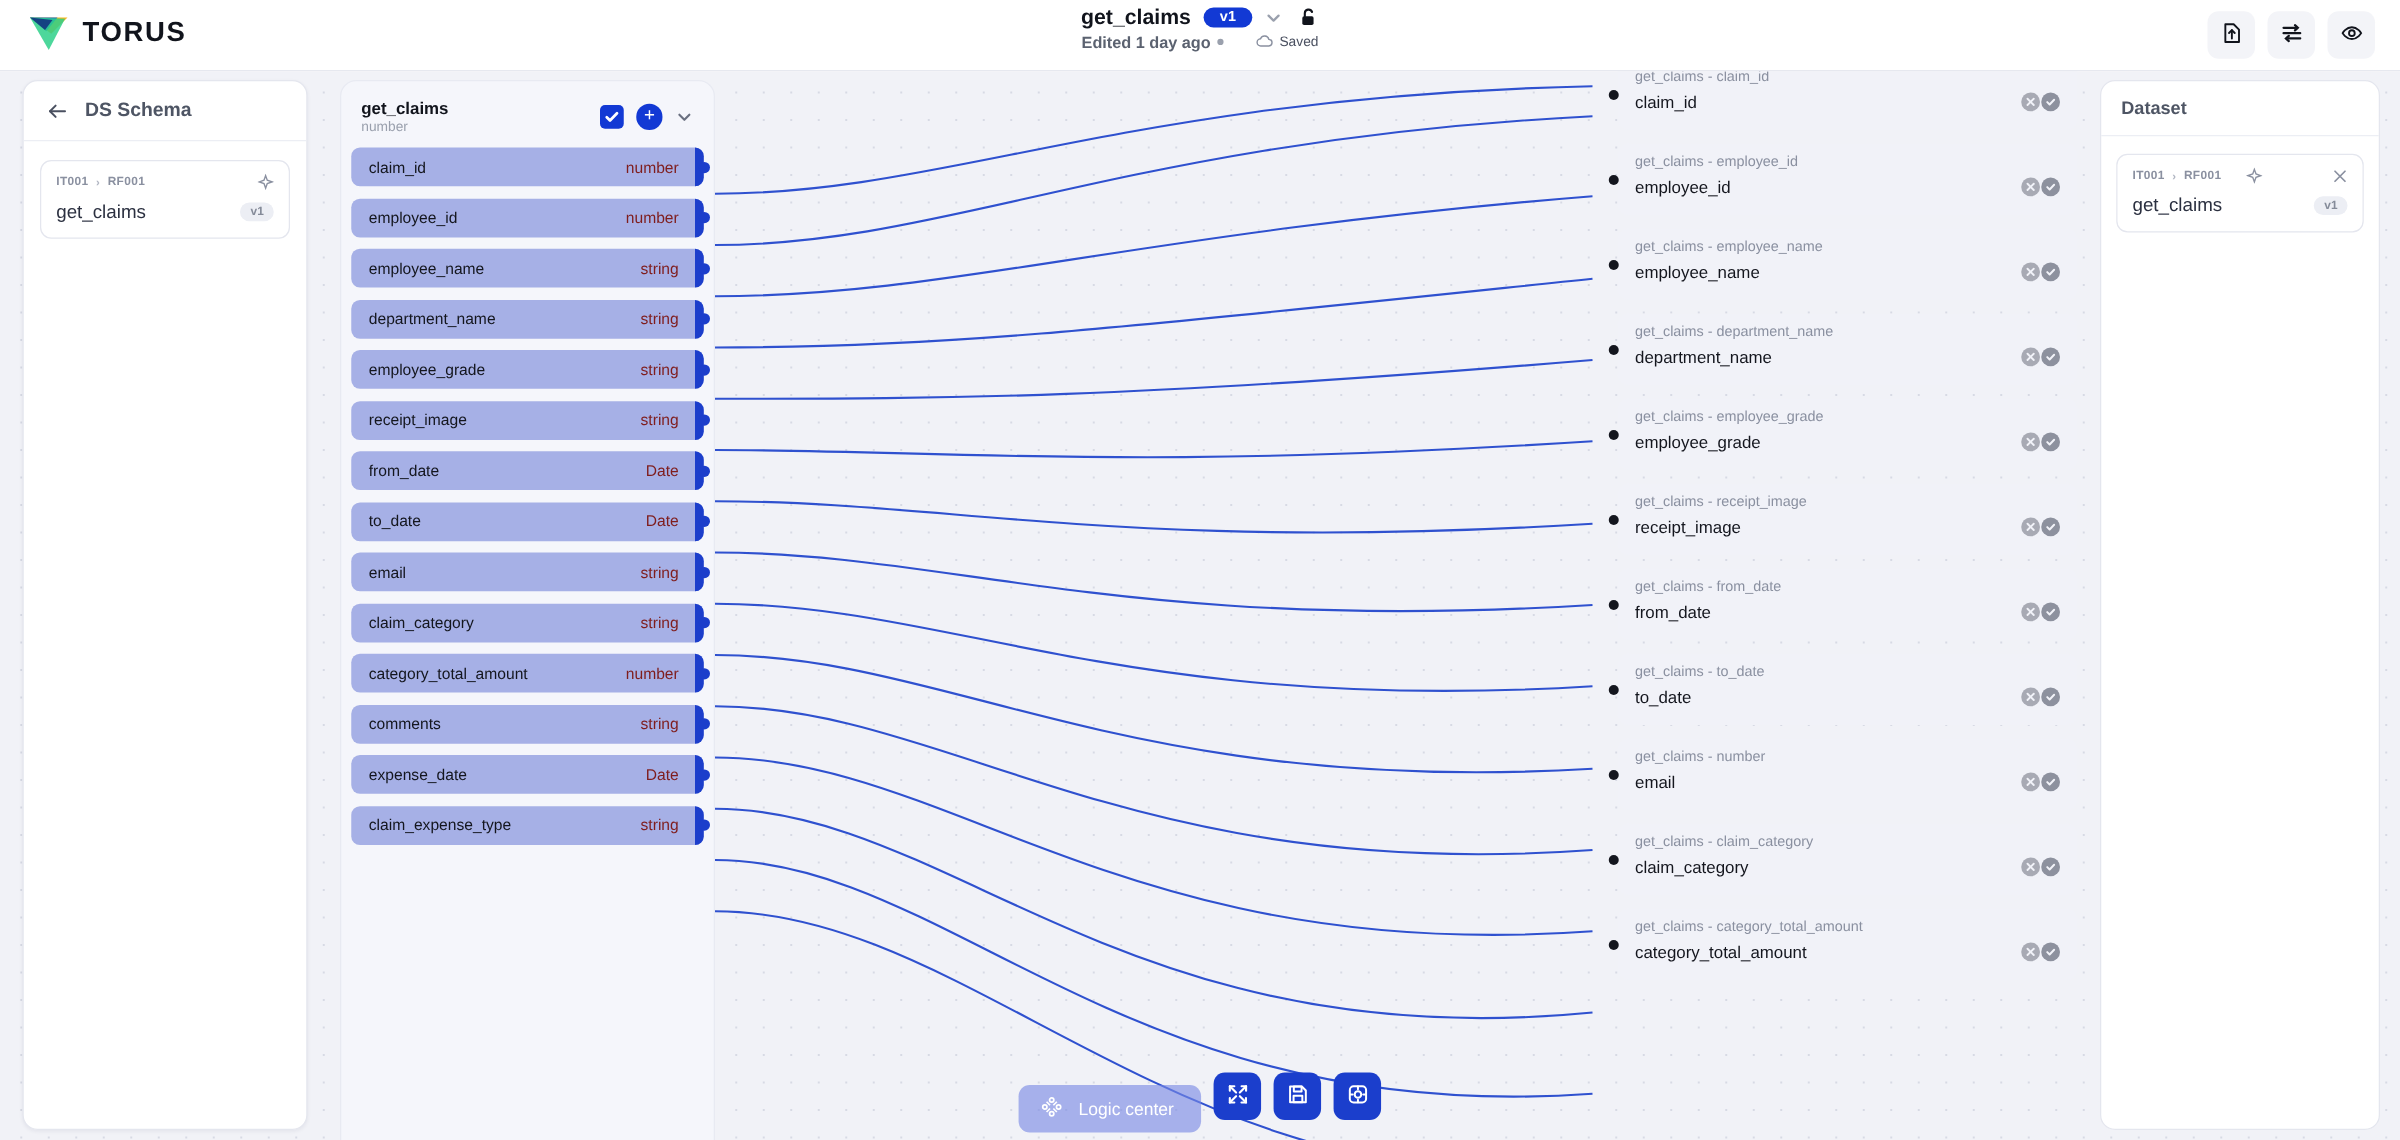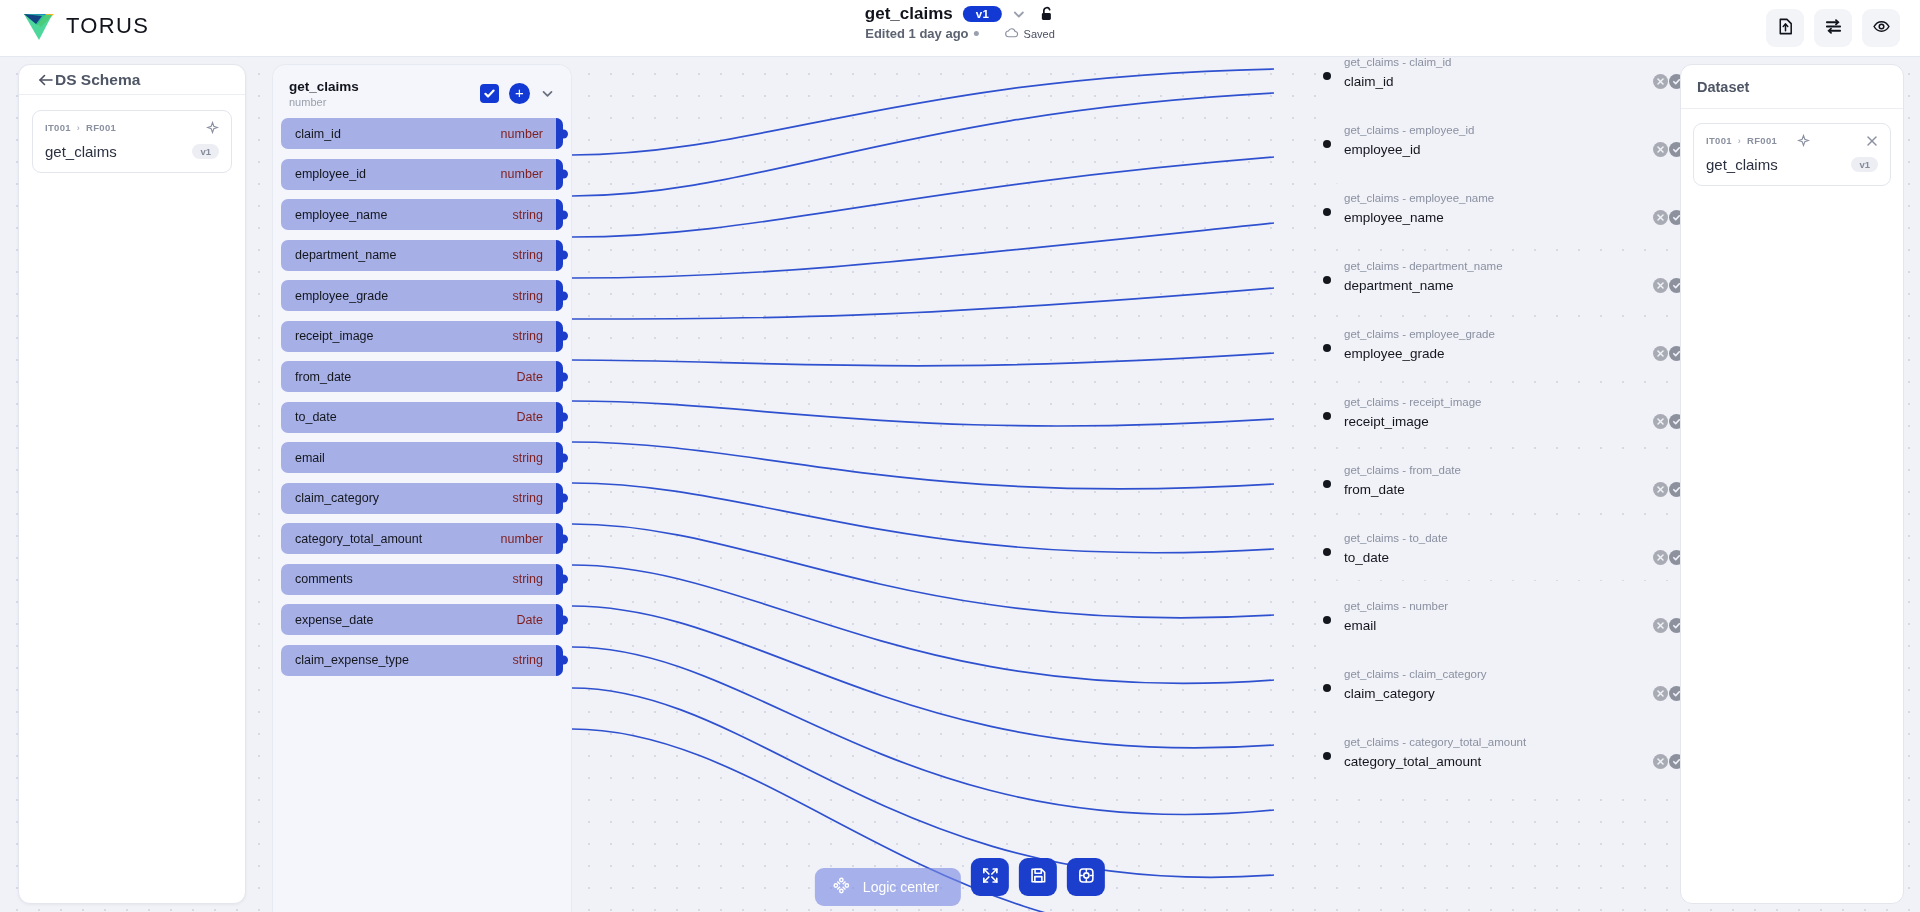--- a/index.html
+++ b/index.html
@@ -13,21 +13,21 @@
   
   .header {
     position: absolute; top: 0; left: 0;
     width: 1920px; height: 57px;
     background: #ffffff;
     border-bottom: 1px solid #e6e8ef;
     z-index: 40;
   }
   .brand { position: absolute; left: 22px; top: 11px; display: flex; align-items: center; gap: 10px; }
   .brand-mark { width: 34px; height: 30px; }
-  .brand-text { font-size: 22px; font-weight: 400; letter-spacing: 1.3px; color: #11141c; }
+  .brand-text { font-size: 22px; font-weight: 700; letter-spacing: 1.3px; color: #11141c; }
 
   .hdr-center {
     position: absolute; left: 50%; top: 4px; transform: translateX(-50%);
     display: flex; flex-direction: column; align-items: center;
   }
   .hdr-row1 { display: flex; align-items: center; gap: 10px; }
   .hdr-title { font-size: 17px; font-weight: 700; color: #11141c; }
   .ver-pill {
     background: #1239d4; color: #fff; font-size: 11.5px; font-weight: 700;
     border-radius: 10px; padding: 2px 13px; letter-spacing: .3px;
@@ -63,21 +63,21 @@
 
   
   .left-panel {
     position: absolute; left: 18px; top: 7px;
     width: 228px; height: 840px;
     background: #ffffff; border: 1px solid #e4e6ee;
     border-radius: 12px;
     box-shadow: 0 1px 3px rgba(20,25,50,.05);
   }
   .left-head {
-    height: 30px; display: flex; align-items: center; 
+    height: 48px; display: flex; align-items: center; gap: 13px;
     padding: 0 18px; border-bottom: 1px solid #eceef4;
   }
   .back-arrow { width: 18px; height: 18px; color: #4a5060; cursor: pointer; }
   .left-head-title { font-size: 15.5px; font-weight: 600; color: #4e5564; }
   .mini-card {
     margin: 15px 13px; padding: 10px 12px 12px;
     border: 1px solid #e4e6ee; border-radius: 9px; background: #fff;
   }
   .crumbs { display: flex; align-items: center; gap: 6px; font-size: 9.5px; color: #8a90a0; font-weight: 600; letter-spacing: .3px; }
   .crumb-sep { font-size: 9px; color: #b0b5c2; }
@@ -125,21 +125,21 @@
   }
   .fname { font-size: 12.5px; color: #14161e; }
   .ftype { margin-left: auto; font-size: 12.5px; color: #7f1d1d; padding-right: 4px; }
   .fdot {
     position: absolute; right: -4.5px; top: 50%; transform: translateY(-50%);
     width: 9px; height: 9px; border-radius: 50%; background: #1c3ecb; z-index: 3;
   }
 
   
   .map-col {
-    position: absolute; left: 1330px; top: -10px;
+    position: absolute; left: 1294px; top: -10px;
     width: 368px; display: flex; flex-direction: column; gap: 11px;
   }
   .map-card {
     position: relative; background: #f1f2f8; border-radius: 9px;
     padding: 9px 14px 11px 14px; height: 57px;
   }
   .map-label { font-size: 11.5px; color: #8a90a0; }
   .map-row { display: flex; align-items: center; margin-top: 6px; }
   .map-name { font-size: 13.5px; color: #14161e; }
   .map-acts { margin-left: auto; display: flex; align-items: center; gap: 1px; }

